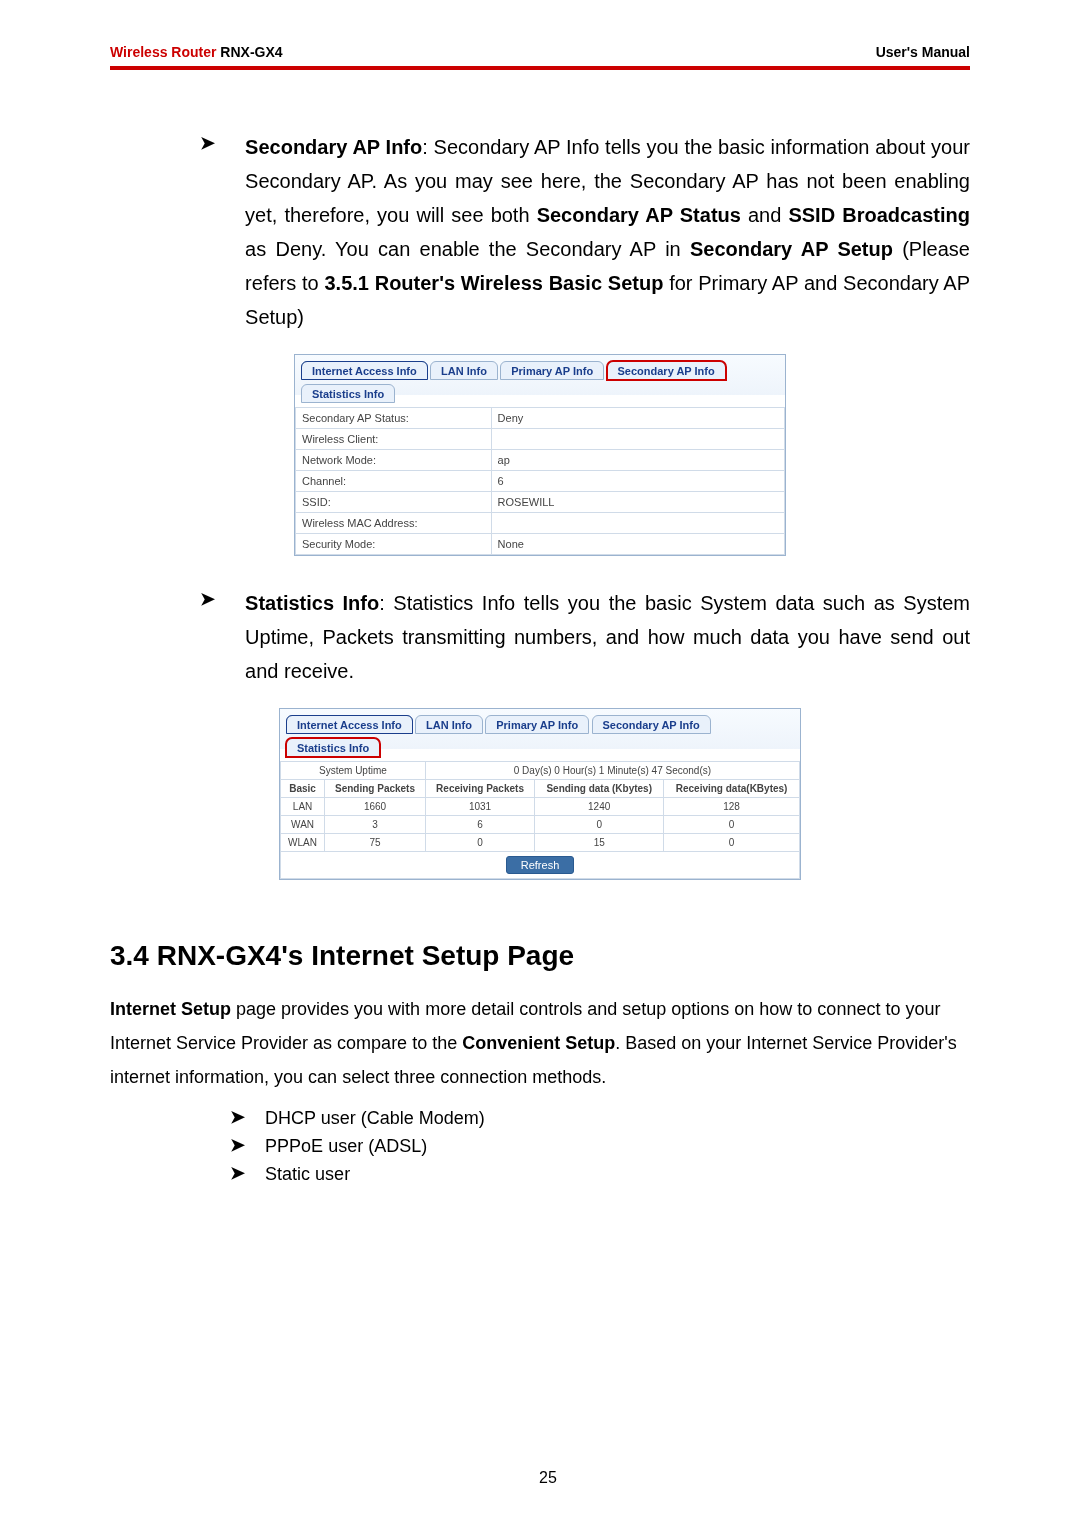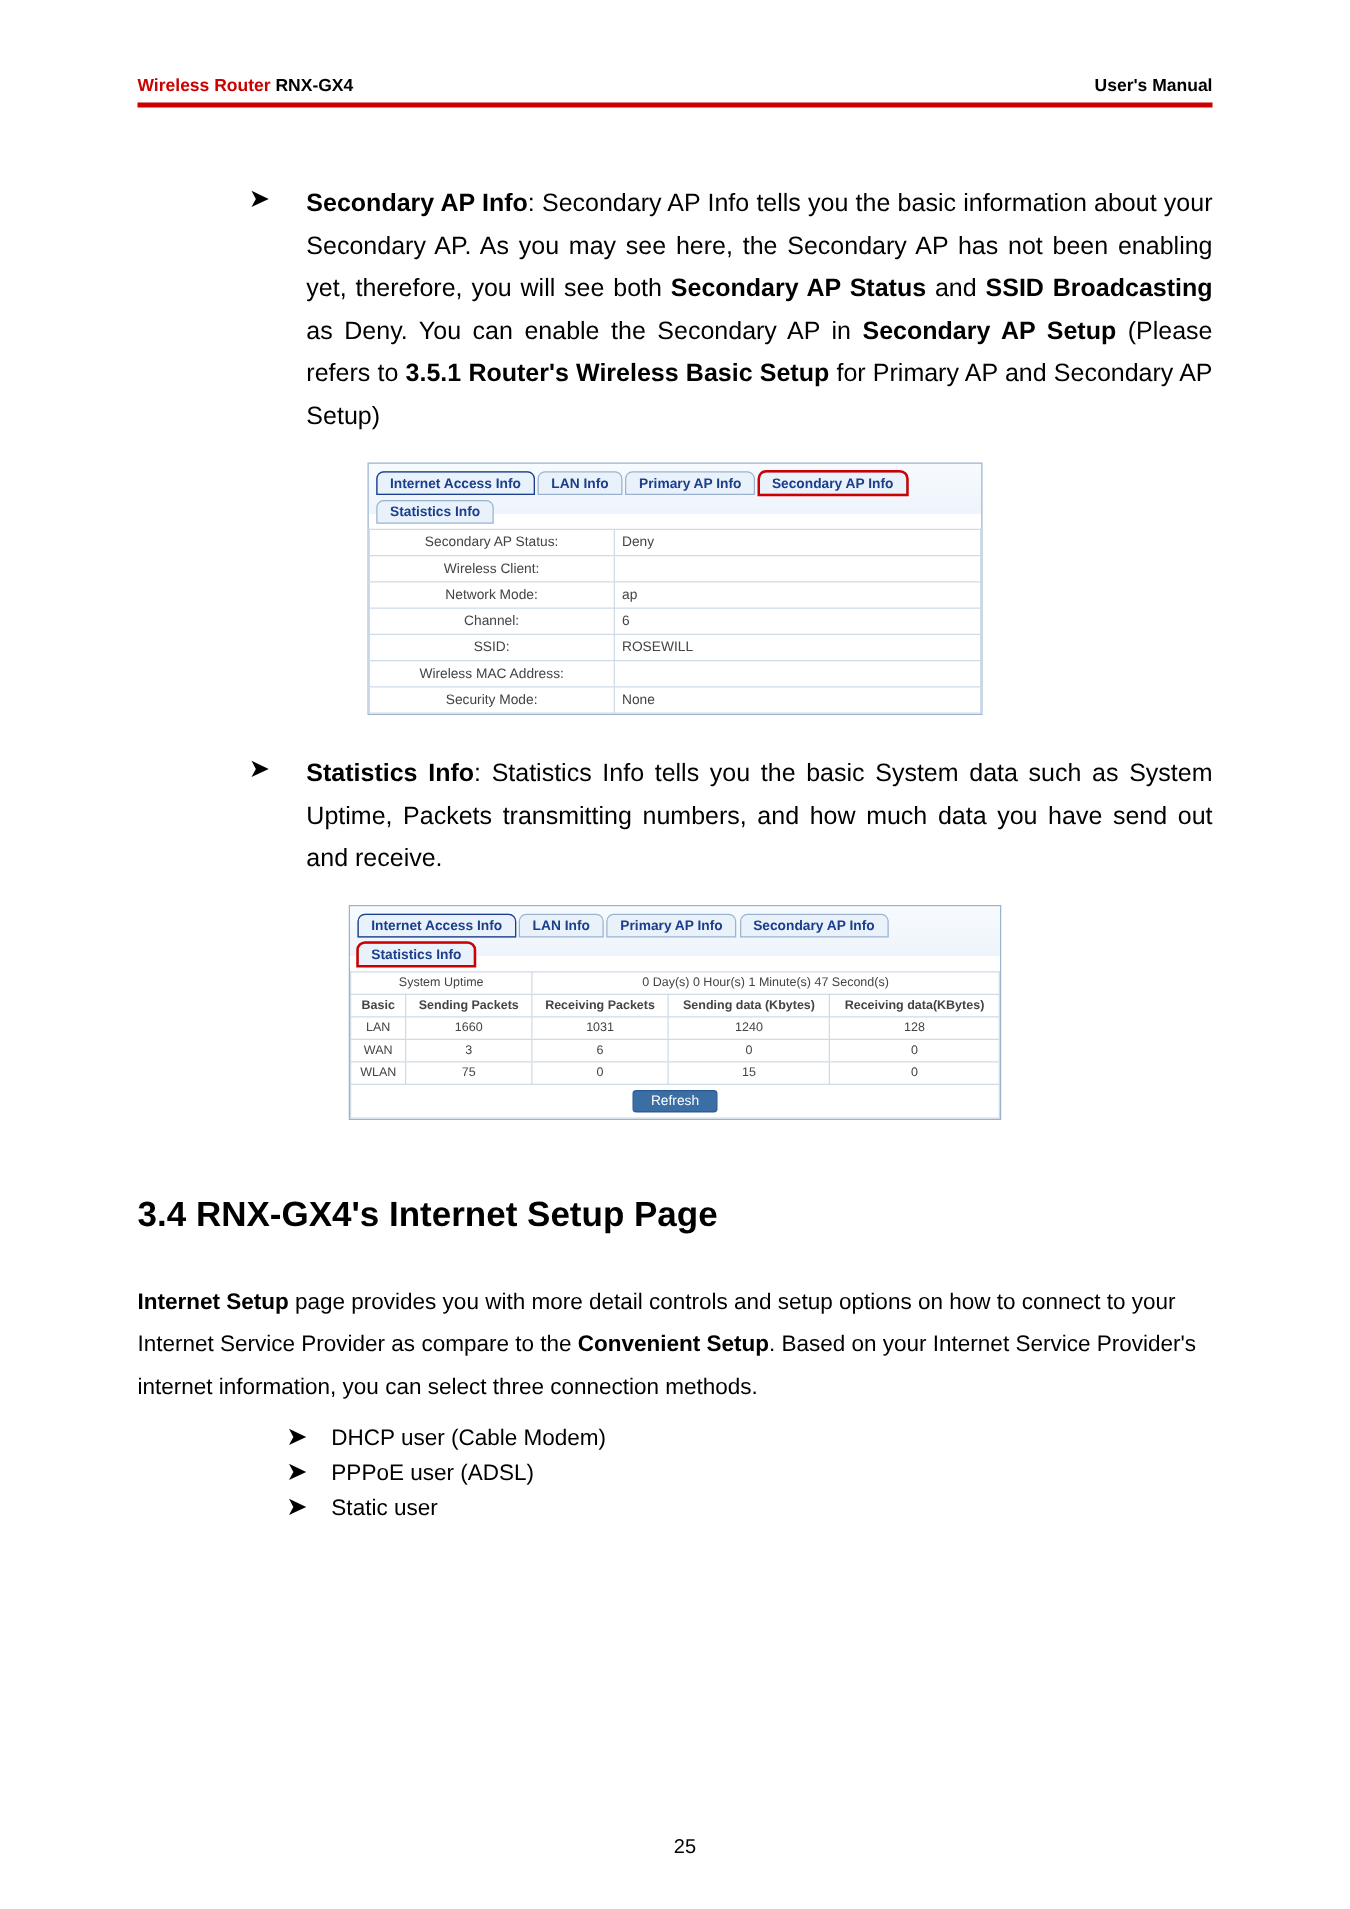--- a/index.html
+++ b/index.html
@@ -5,21 +5,21 @@
   body {
     margin: 0;
     background: #fff;
     font-family: Arial, Helvetica, sans-serif;
     color: #000;
   }
   .page {
     width: 1060px;
     min-height: 1527px;
     margin: 0 auto;
-    padding: 60px 100px 40px 100px;
+    padding: 44px 100px 40px 100px;
     box-sizing: border-box;
     position: relative;
   }
   .header-row {
     display: flex;
     justify-content: space-between;
     align-items: baseline;
     font-size: 14px;
     font-weight: bold;
     padding-bottom: 6px;
@@ -86,21 +86,21 @@
     width: 100%;
     border-collapse: collapse;
     background: #fff;
   }
   .kvtable td {
     border: 1px solid #d0dbe8;
     padding: 4px 6px;
     font-size: 11px;
     color: #444;
   }
-  .kvtable td:first-child { text-align: center; width: 40%; }
+  .kvtable td:first-child { text-align: left; width: 40%; }
 
   
   .fig2 {
     width: 520px;
     border: 1px solid #9bb3cf;
     background: linear-gradient(#f7fbff, #eef4fb 40px, #fff 40px);
     font-size: 12px;
     color: #333;
   }
   .stat-table {
@@ -123,21 +123,21 @@
     background: #3b6ea5;
     border: 1px solid #2a5a90;
     border-radius: 3px;
     font-size: 11px;
     cursor: pointer;
   }
   .refresh-wrap { text-align: center; padding: 4px; border: 1px solid #d0dbe8; border-top: none; }
 
   h2.section-title {
     font-size: 28px;
-    margin: 60px 0 36px 0;
+    margin: 60px 0 20px 0;
   }
   .body-para {
     font-size: 18px;
     line-height: 34px;
   }
   .method-list {
     padding-left: 120px;
     margin-top: 10px;
   }
   .method-item {

